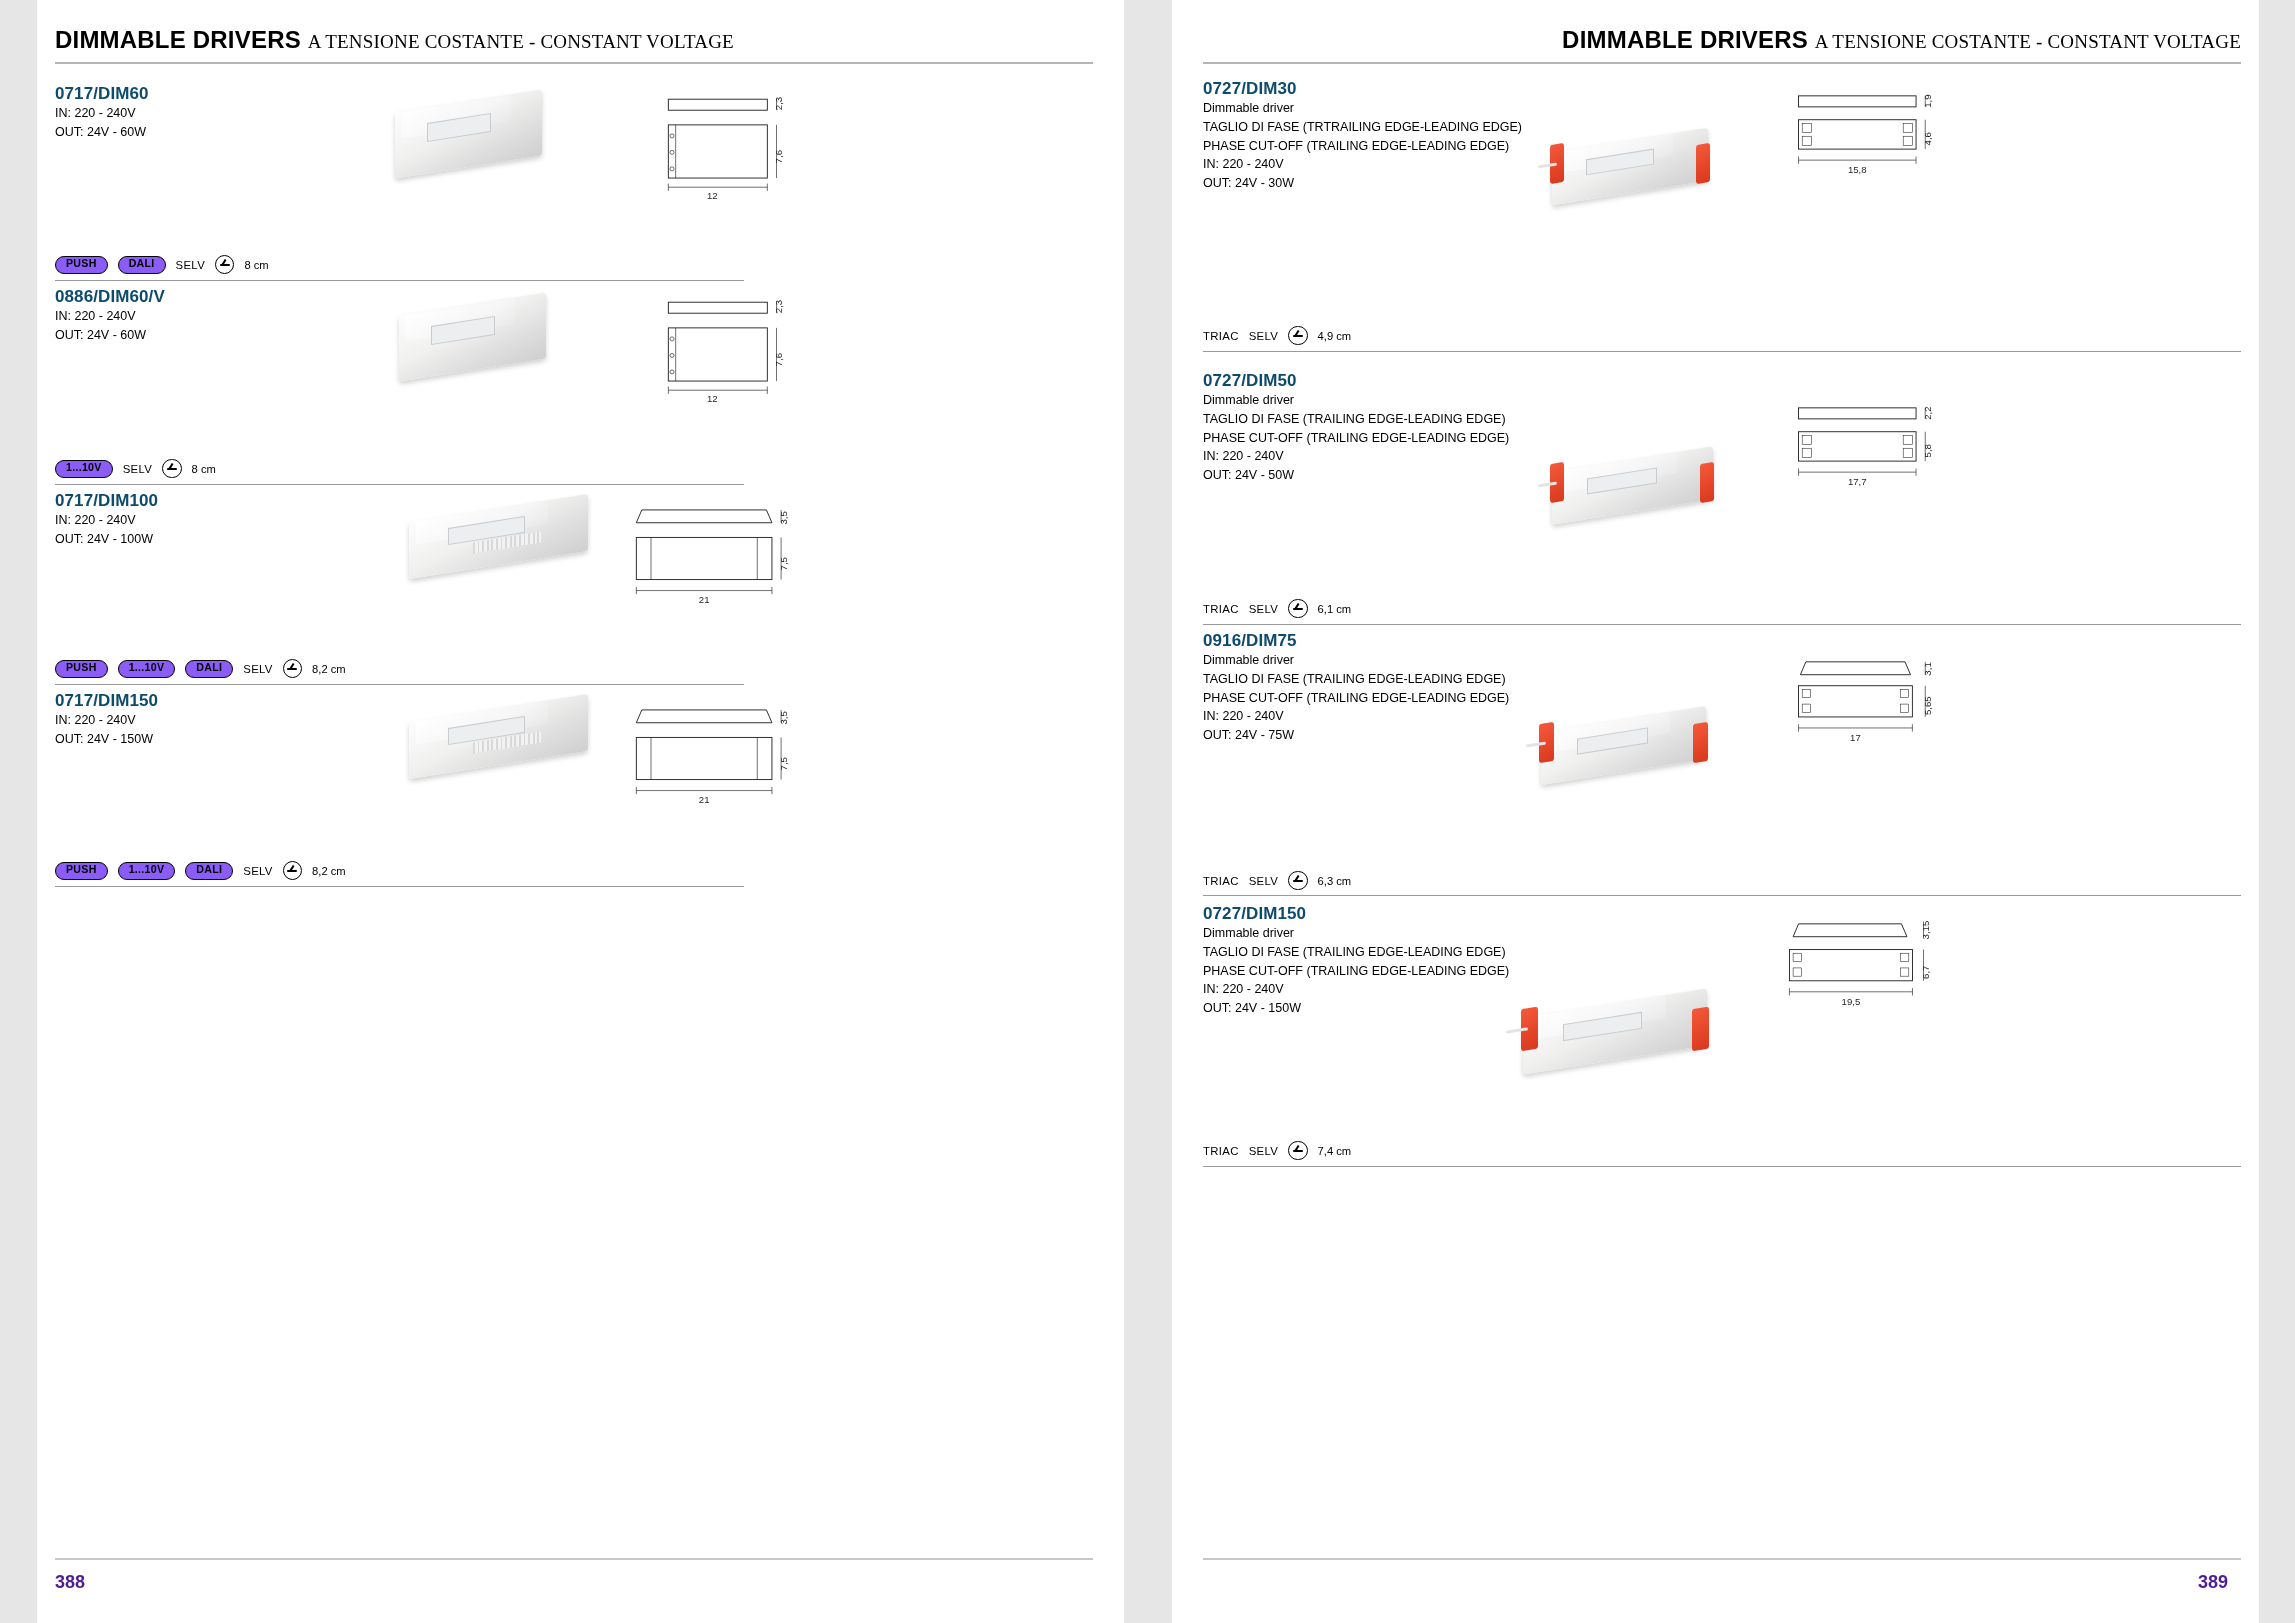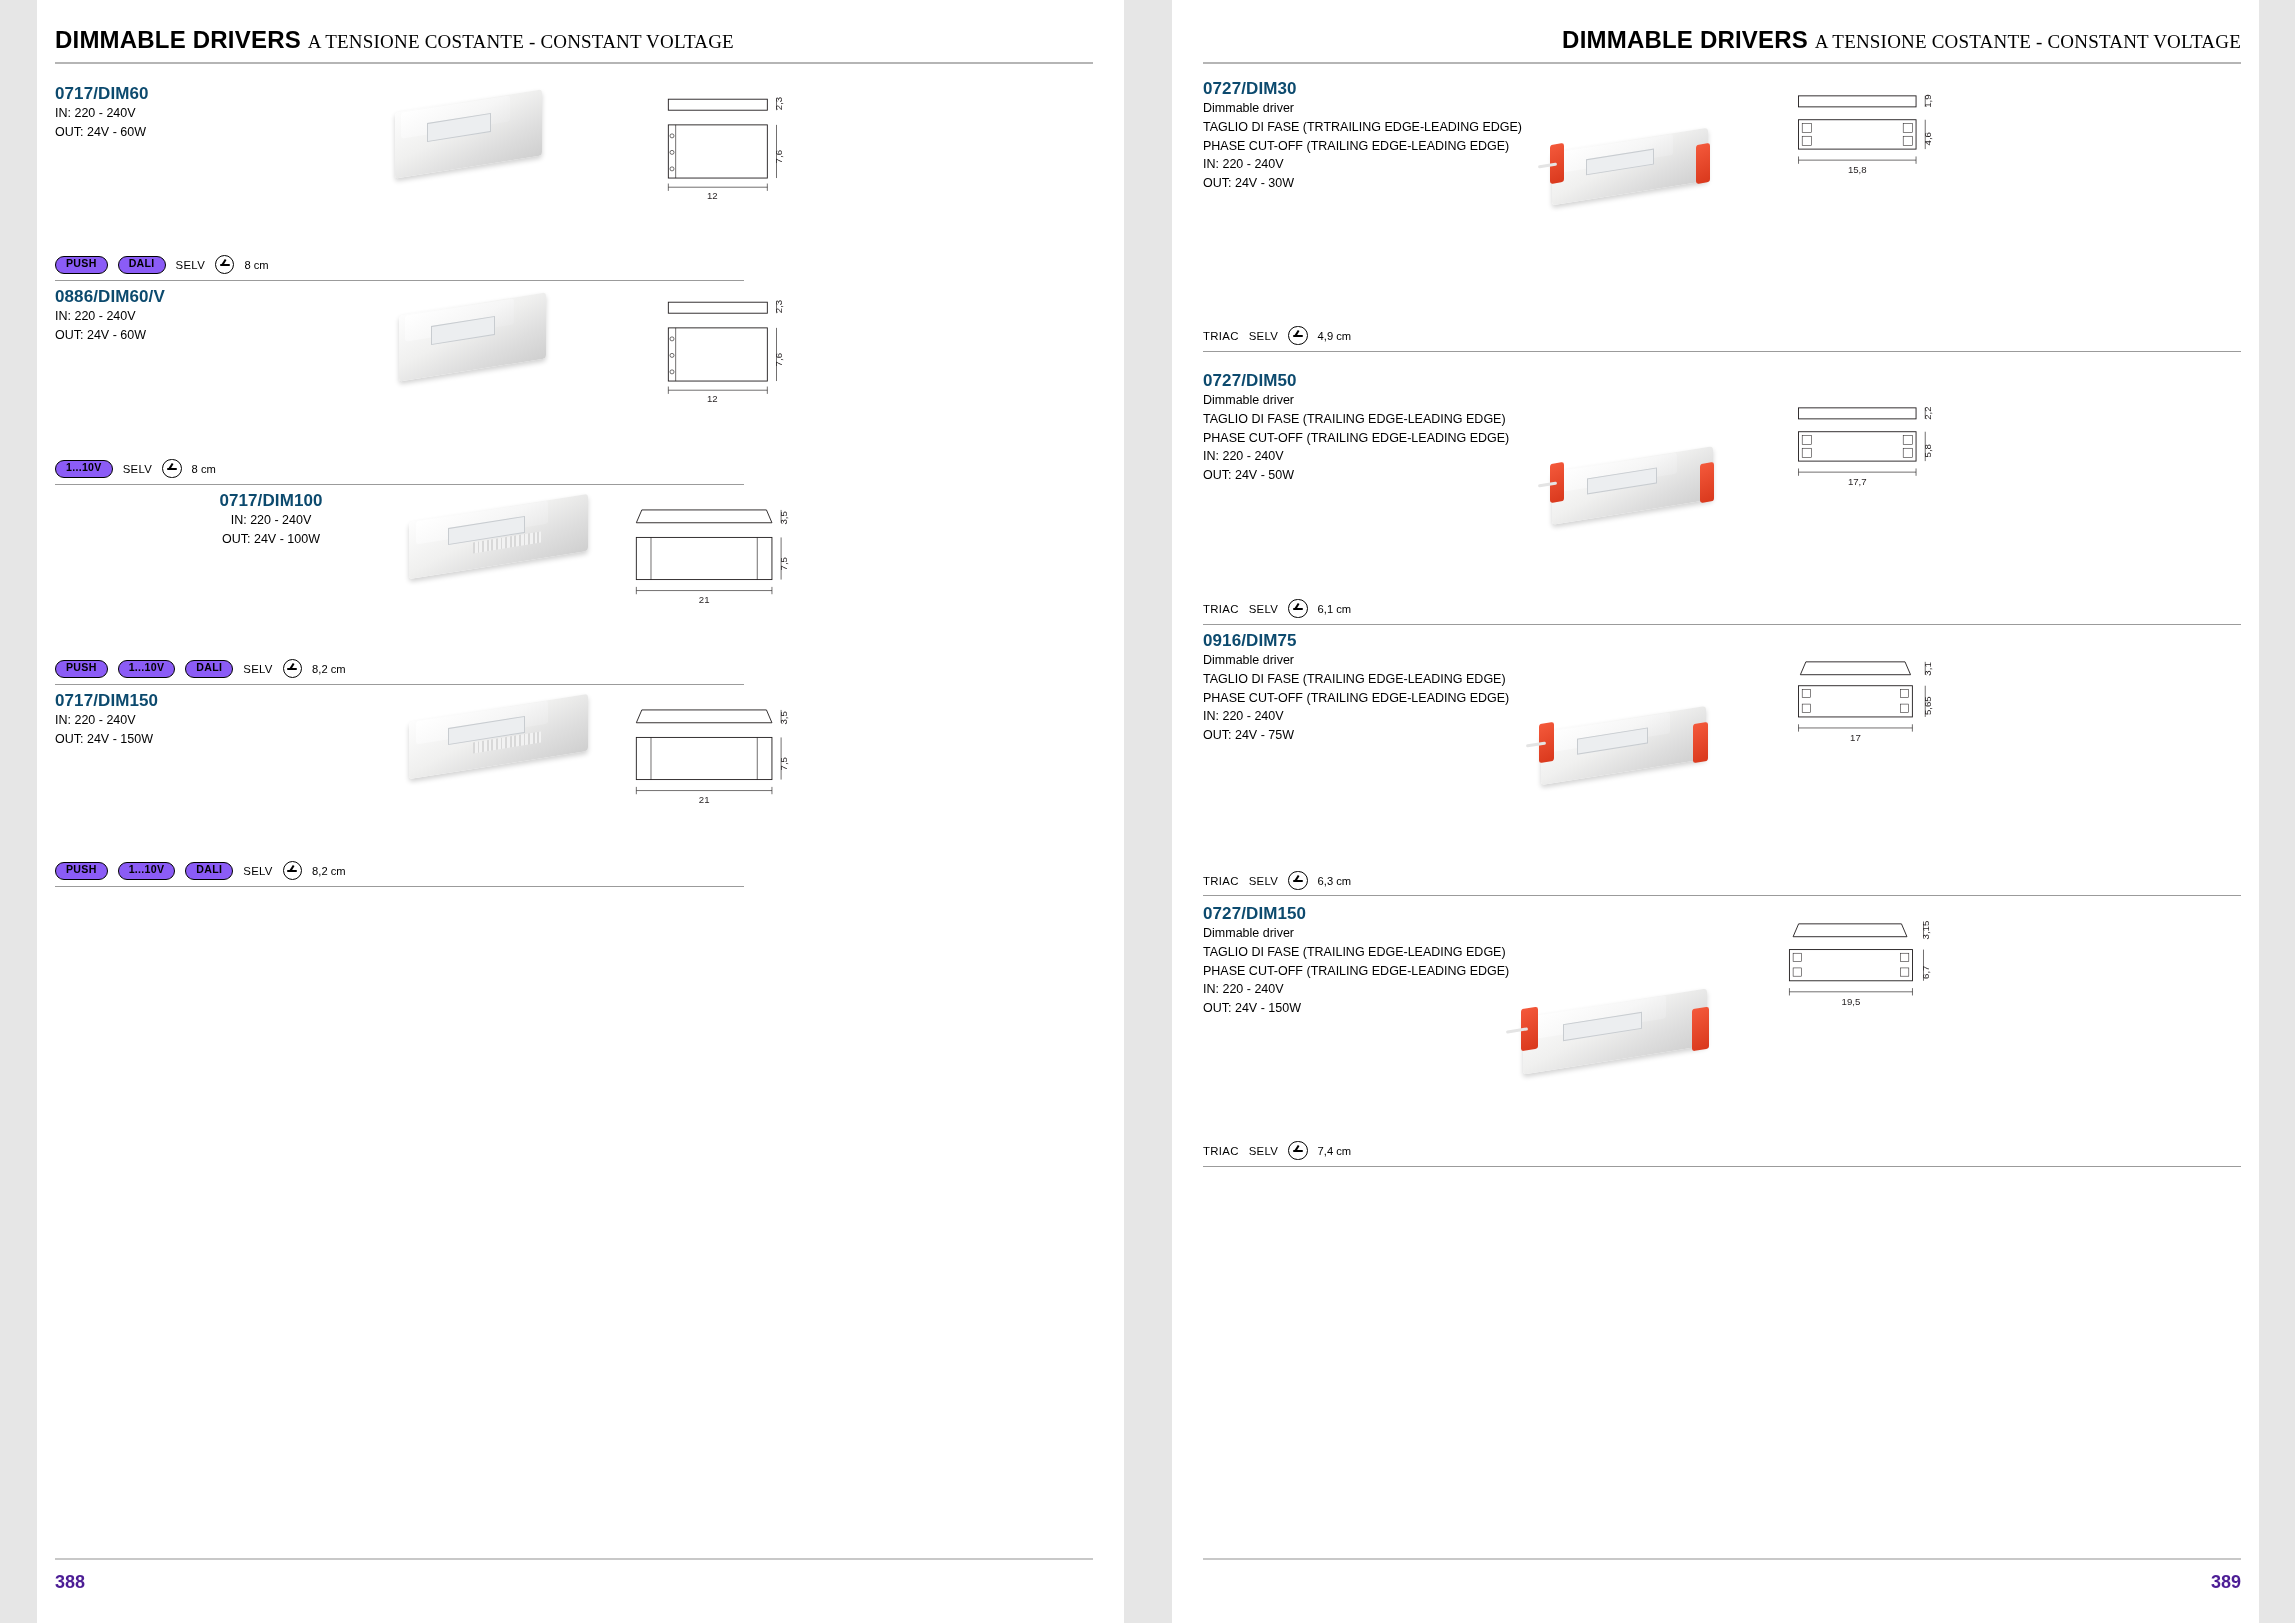--- a/index.html
+++ b/index.html
@@ -55,21 +55,21 @@
 
   
   .draw{position:absolute;}
   .dline{stroke:#231f20;fill:none;}
   .dim-txt{font-size:10.5px;fill:#231f20;font-family:"Liberation Sans", sans-serif;}
 
   
   .footrule{position:absolute;left:0;right:0;bottom:64px;height:1.8px;background:#c8c8c8;}
   .pagenum{position:absolute;bottom:31px;font-size:18px;font-weight:bold;color:#4c1d95;}
   .page.left .pagenum{left:0;}
-  .page.right .pagenum{right:0;text-align:center;}
+  .page.right .pagenum{right:13px;text-align:center;}
 
   
   .dev{position:absolute;}
   .dev .body{
     position:absolute;left:0;top:0;width:100%;height:100%;
     background:linear-gradient(160deg,#fdfdfd 0%,#f0f0ef 42%,#dedede 72%,#cfcfcf 100%);
     border-radius:3.7px;
     box-shadow:0 2.8px 5.5px rgba(0,0,0,.18);
     transform:skewY(-9deg);
   }
@@ -191,21 +191,21 @@
       </div>
 
       <div class="badges" style="top:459px;">
         <span class="badge">1...10V</span>
         <span class="plain">SELV</span>
         <span class="plugicon"></span>
         <span class="cablen">8 cm</span>
       </div>
       <div class="divider" style="top:484px;right:349px;"></div>
 
-      <div class="product" style="top:491px;height:133px;text-align:center;">
+      <div class="product" style="top:491px;height:133px;">
         <div class="txtcol">
           <div class="code">0717/DIM100</div>
           <div class="spec">
             <div>IN: 220 - 240V</div>
             <div>OUT: 24V - 100W</div>
           </div>
         </div>
         <div class="dev" style="left:354px;top:16.5px;width:179px;height:57px;">
           <div class="body"></div>
             <div class="top"></div>

